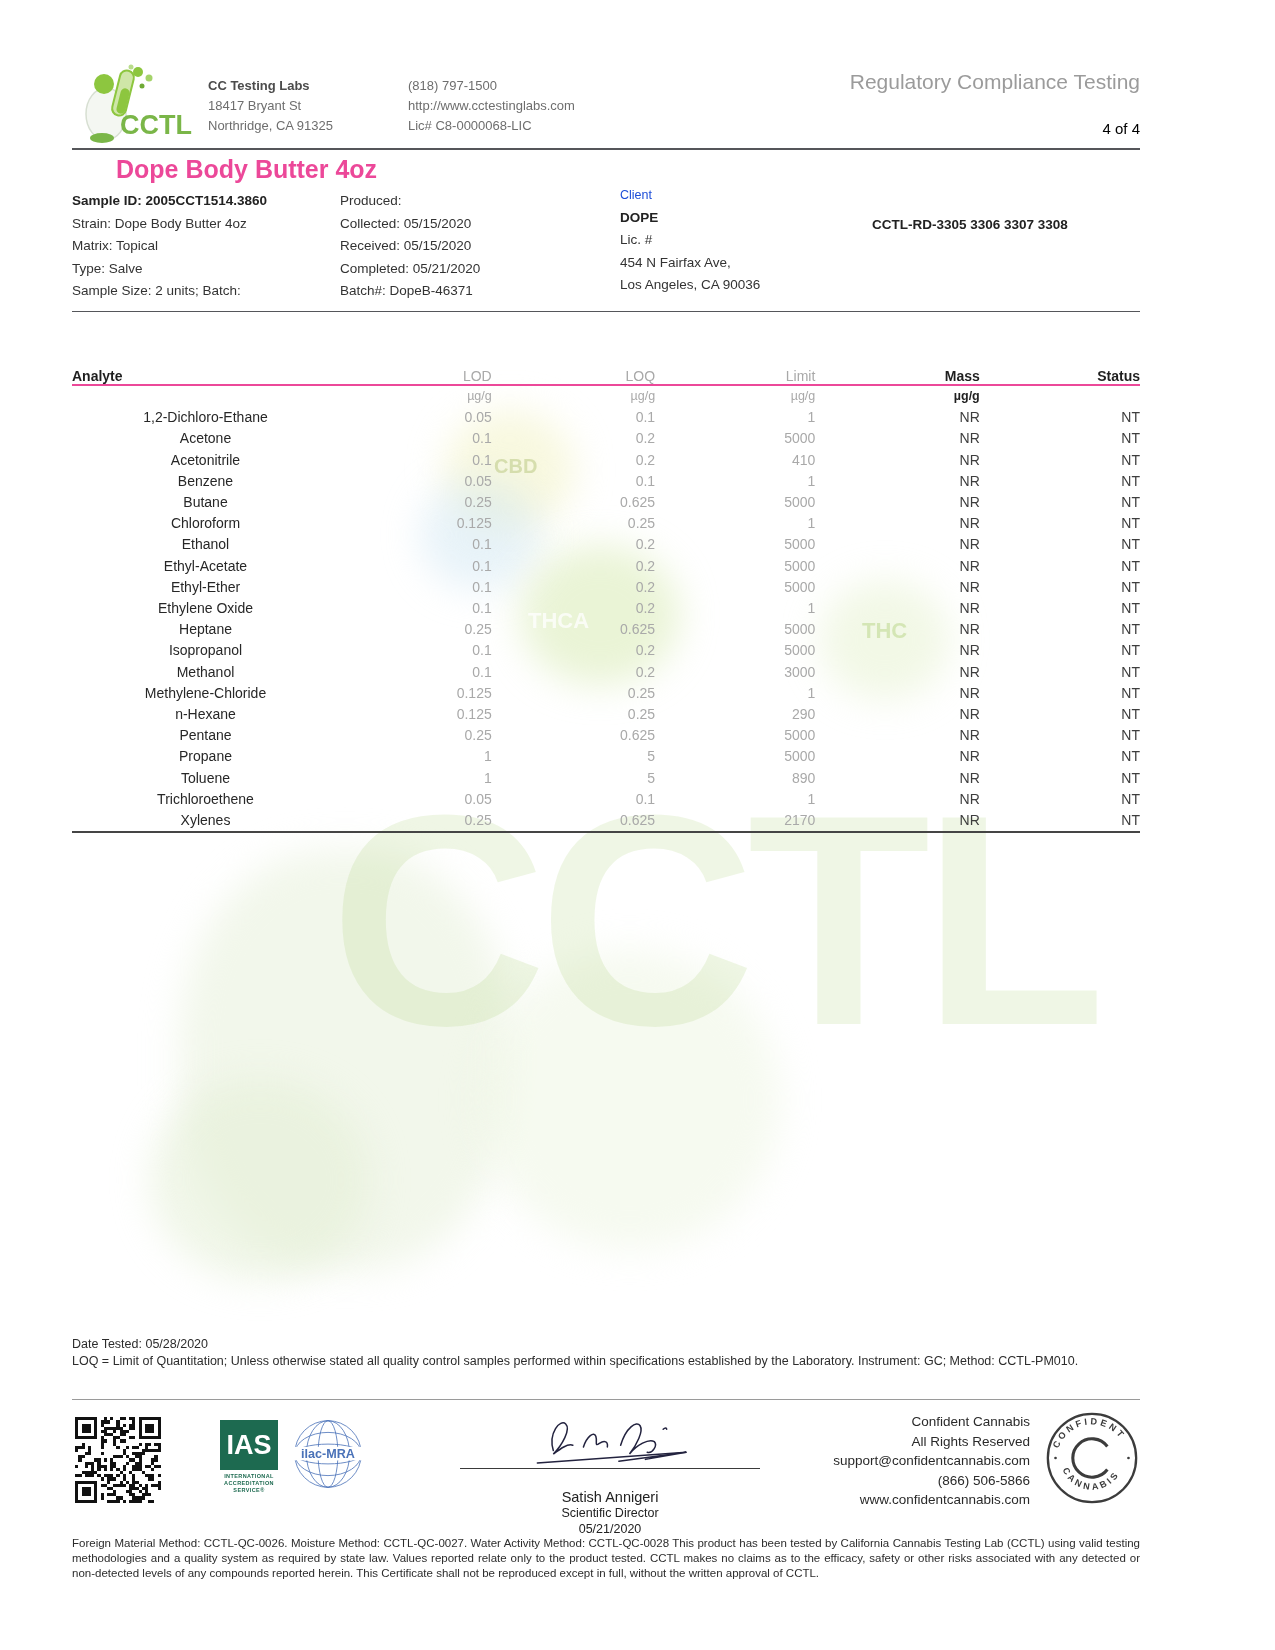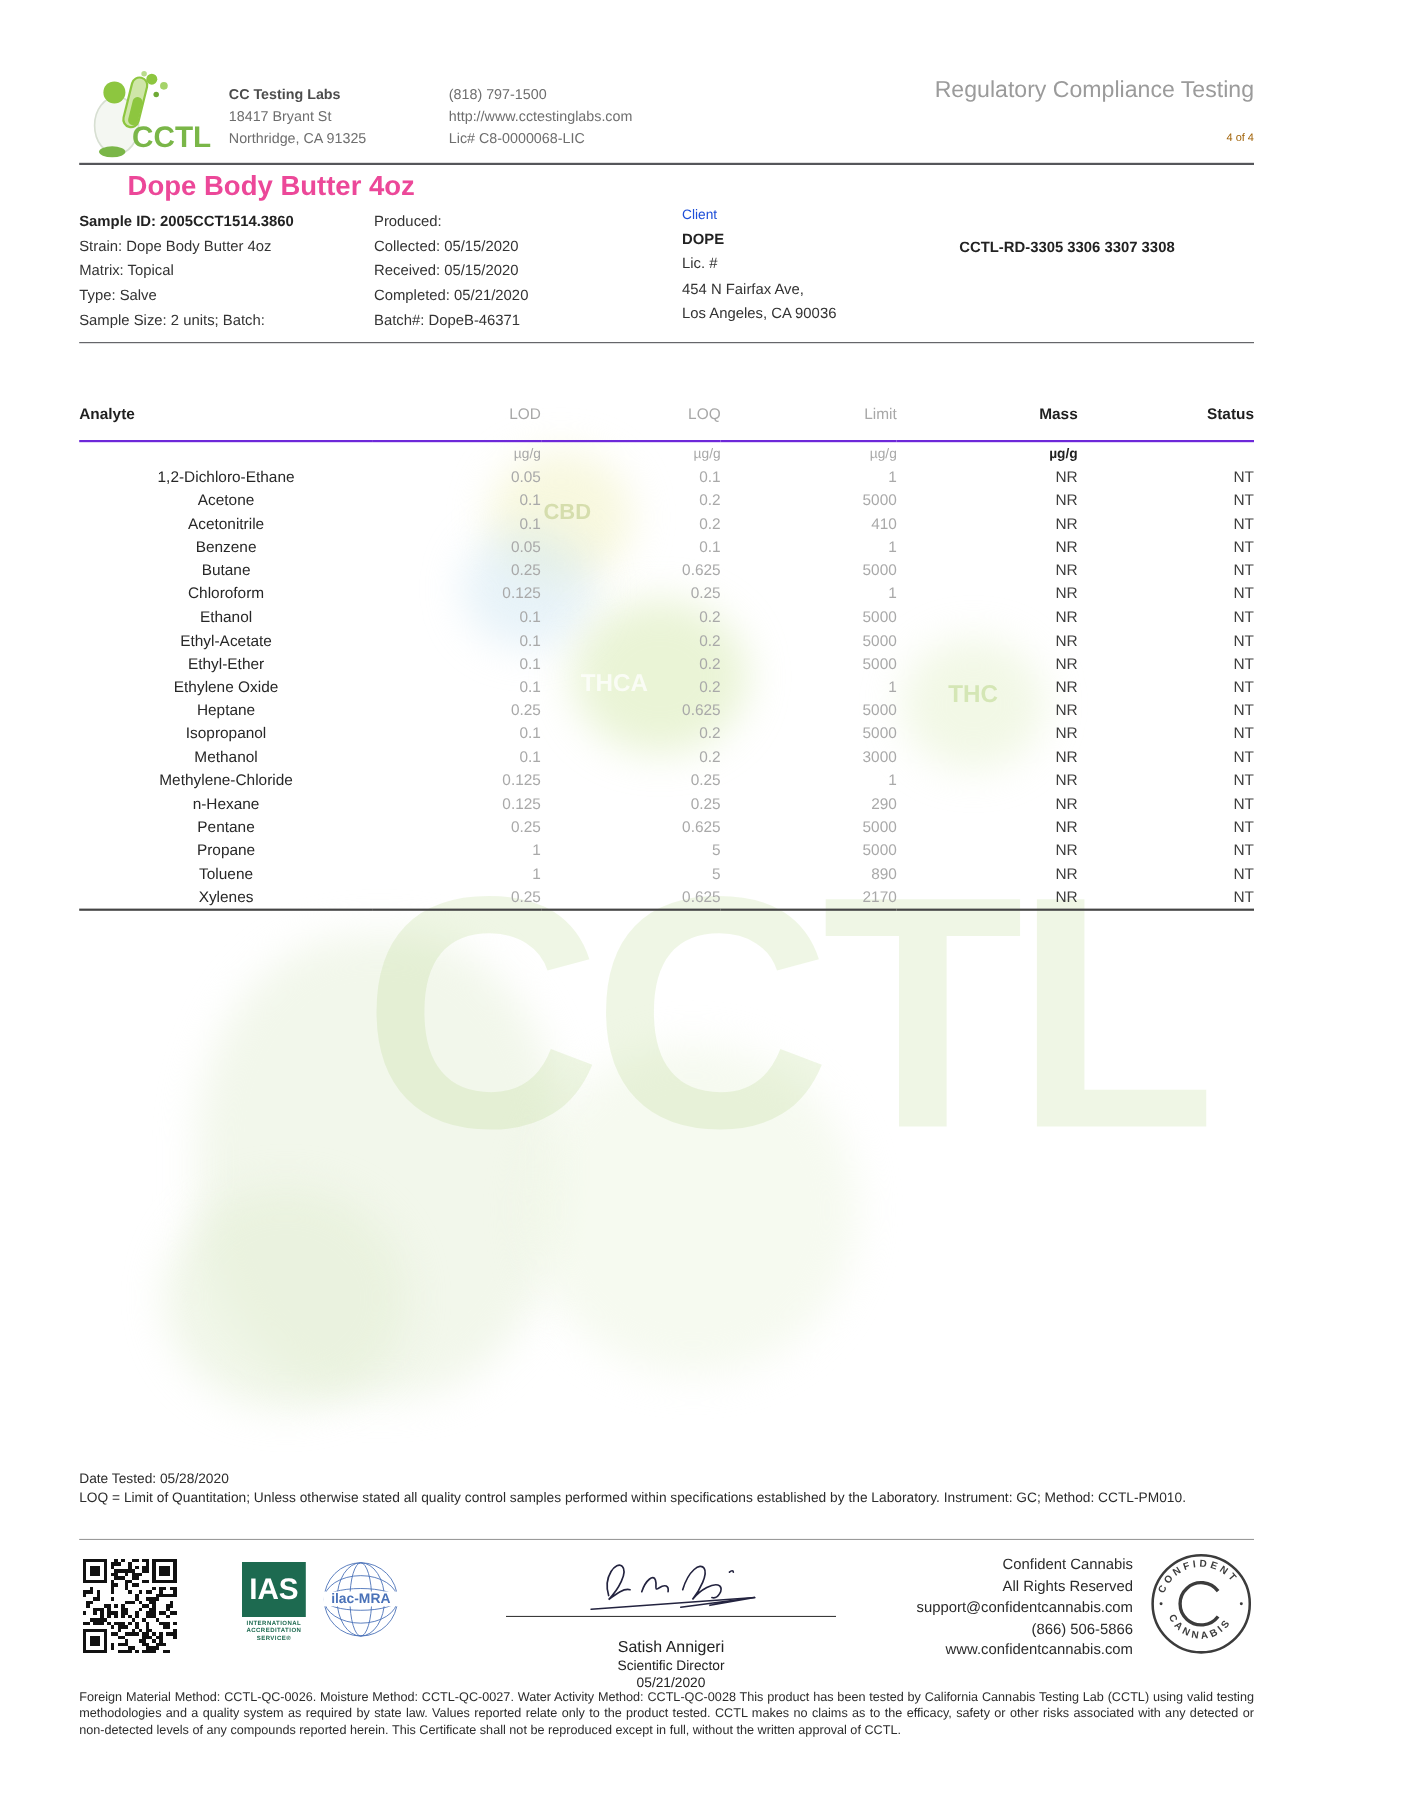--- a/index.html
+++ b/index.html
@@ -17,21 +17,21 @@
   .band { position:absolute; left:72px; width:1068px; }
 
   
   .hdr { top:62px; display:flex; align-items:flex-start; }
   .hdr-logo { width:128px; height:84px; flex:0 0 auto; }
   .lab-block { margin-left:8px; width:200px; font-size:13px; line-height:20px; color:#6e6e6e; padding-top:14px; }
   .lab-name { font-weight:bold; color:#4c4c4c; }
   .contact-block { width:250px; font-size:13px; line-height:20px; color:#6e6e6e; padding-top:14px; }
   .hdr-right { flex:1; text-align:right; padding-top:8px; }
   .report-type { font-size:21px; color:#9b9b9b; }
-  .page-num { font-size:10px; color:#a16207; margin-top:26px; }
+  .page-num { font-size:15px; color:#000000; margin-top:26px; }
 
   .rule-dark  { top:148px; border-top:2px solid #55565a; }
   .rule-mid   { top:311px; border-top:1px solid #55565a; }
   .rule-light { top:1399px; border-top:1px solid #9a9a9a; }
 
   .product-title { top:155px; font-size:25px; font-weight:bold; color:#ec4899;margin-left:44px; }
 
   
   .sample-grid { top:190px; height:120px; position:absolute; }
   .sg-col { position:absolute; top:0; font-size:13.5px; line-height:22.5px; color:#333; white-space:nowrap; }
@@ -44,21 +44,21 @@
 
   
   .section-head { top:330px; display:flex; justify-content:space-between; align-items:baseline; }
   .section-title { font-size:20px; color:#232323; }
   .section-status { font-size:16px; color:#8a8a8a; }
 
   
   .tbl-wrap { top:368px; }
   table { width:100%; border-collapse:collapse; table-layout:fixed; }
   th, td { padding:0; font-weight:normal; }
-  thead th { font-size:14px; padding-bottom:16px; border-bottom:2px solid #6d28d9; }
+  thead th { font-size:14px; padding-bottom:0; border-bottom:2px solid #ec4899; }
   th.h-analyte { text-align:left; font-weight:bold; color:#1f1f1f; }
   th.h-muted { text-align:right; color:#a8a8a8; }
   th.h-dark { text-align:right; font-weight:bold; color:#1f1f1f; }
   tr.units td { font-size:12.5px; height:21px; }
   td.num { text-align:right; }
   td.muted { color:#a9a9a9; }
   td.dark { color:#3d3d3d; }
   td.u-dark { color:#1f1f1f; font-weight:bold; }
   tbody td { font-size:14px; height:21.2px; line-height:21.2px; white-space:nowrap; }
   td.col-analyte { color:#272727; text-align:center; }
@@ -330,20 +330,28 @@
             <td class="num muted">5</td>
             <td class="num muted">5000</td>
             <td class="num dark">NR</td>
             <td class="num dark">NT</td>
           </tr>
           <tr>
             <td class="col-analyte">Toluene</td>
             <td class="num muted">1</td>
             <td class="num muted">5</td>
             <td class="num muted">890</td>
+            <td class="num dark">NR</td>
+            <td class="num dark">NT</td>
+          </tr>
+          <tr>
+            <td class="col-analyte">Trichloroethene</td>
+            <td class="num muted">0.05</td>
+            <td class="num muted">0.1</td>
+            <td class="num muted">1</td>
             <td class="num dark">NR</td>
             <td class="num dark">NT</td>
           </tr>
           <tr>
             <td class="col-analyte">Xylenes</td>
             <td class="num muted">0.25</td>
             <td class="num muted">0.625</td>
             <td class="num muted">2170</td>
             <td class="num dark">NR</td>
             <td class="num dark">NT</td>

